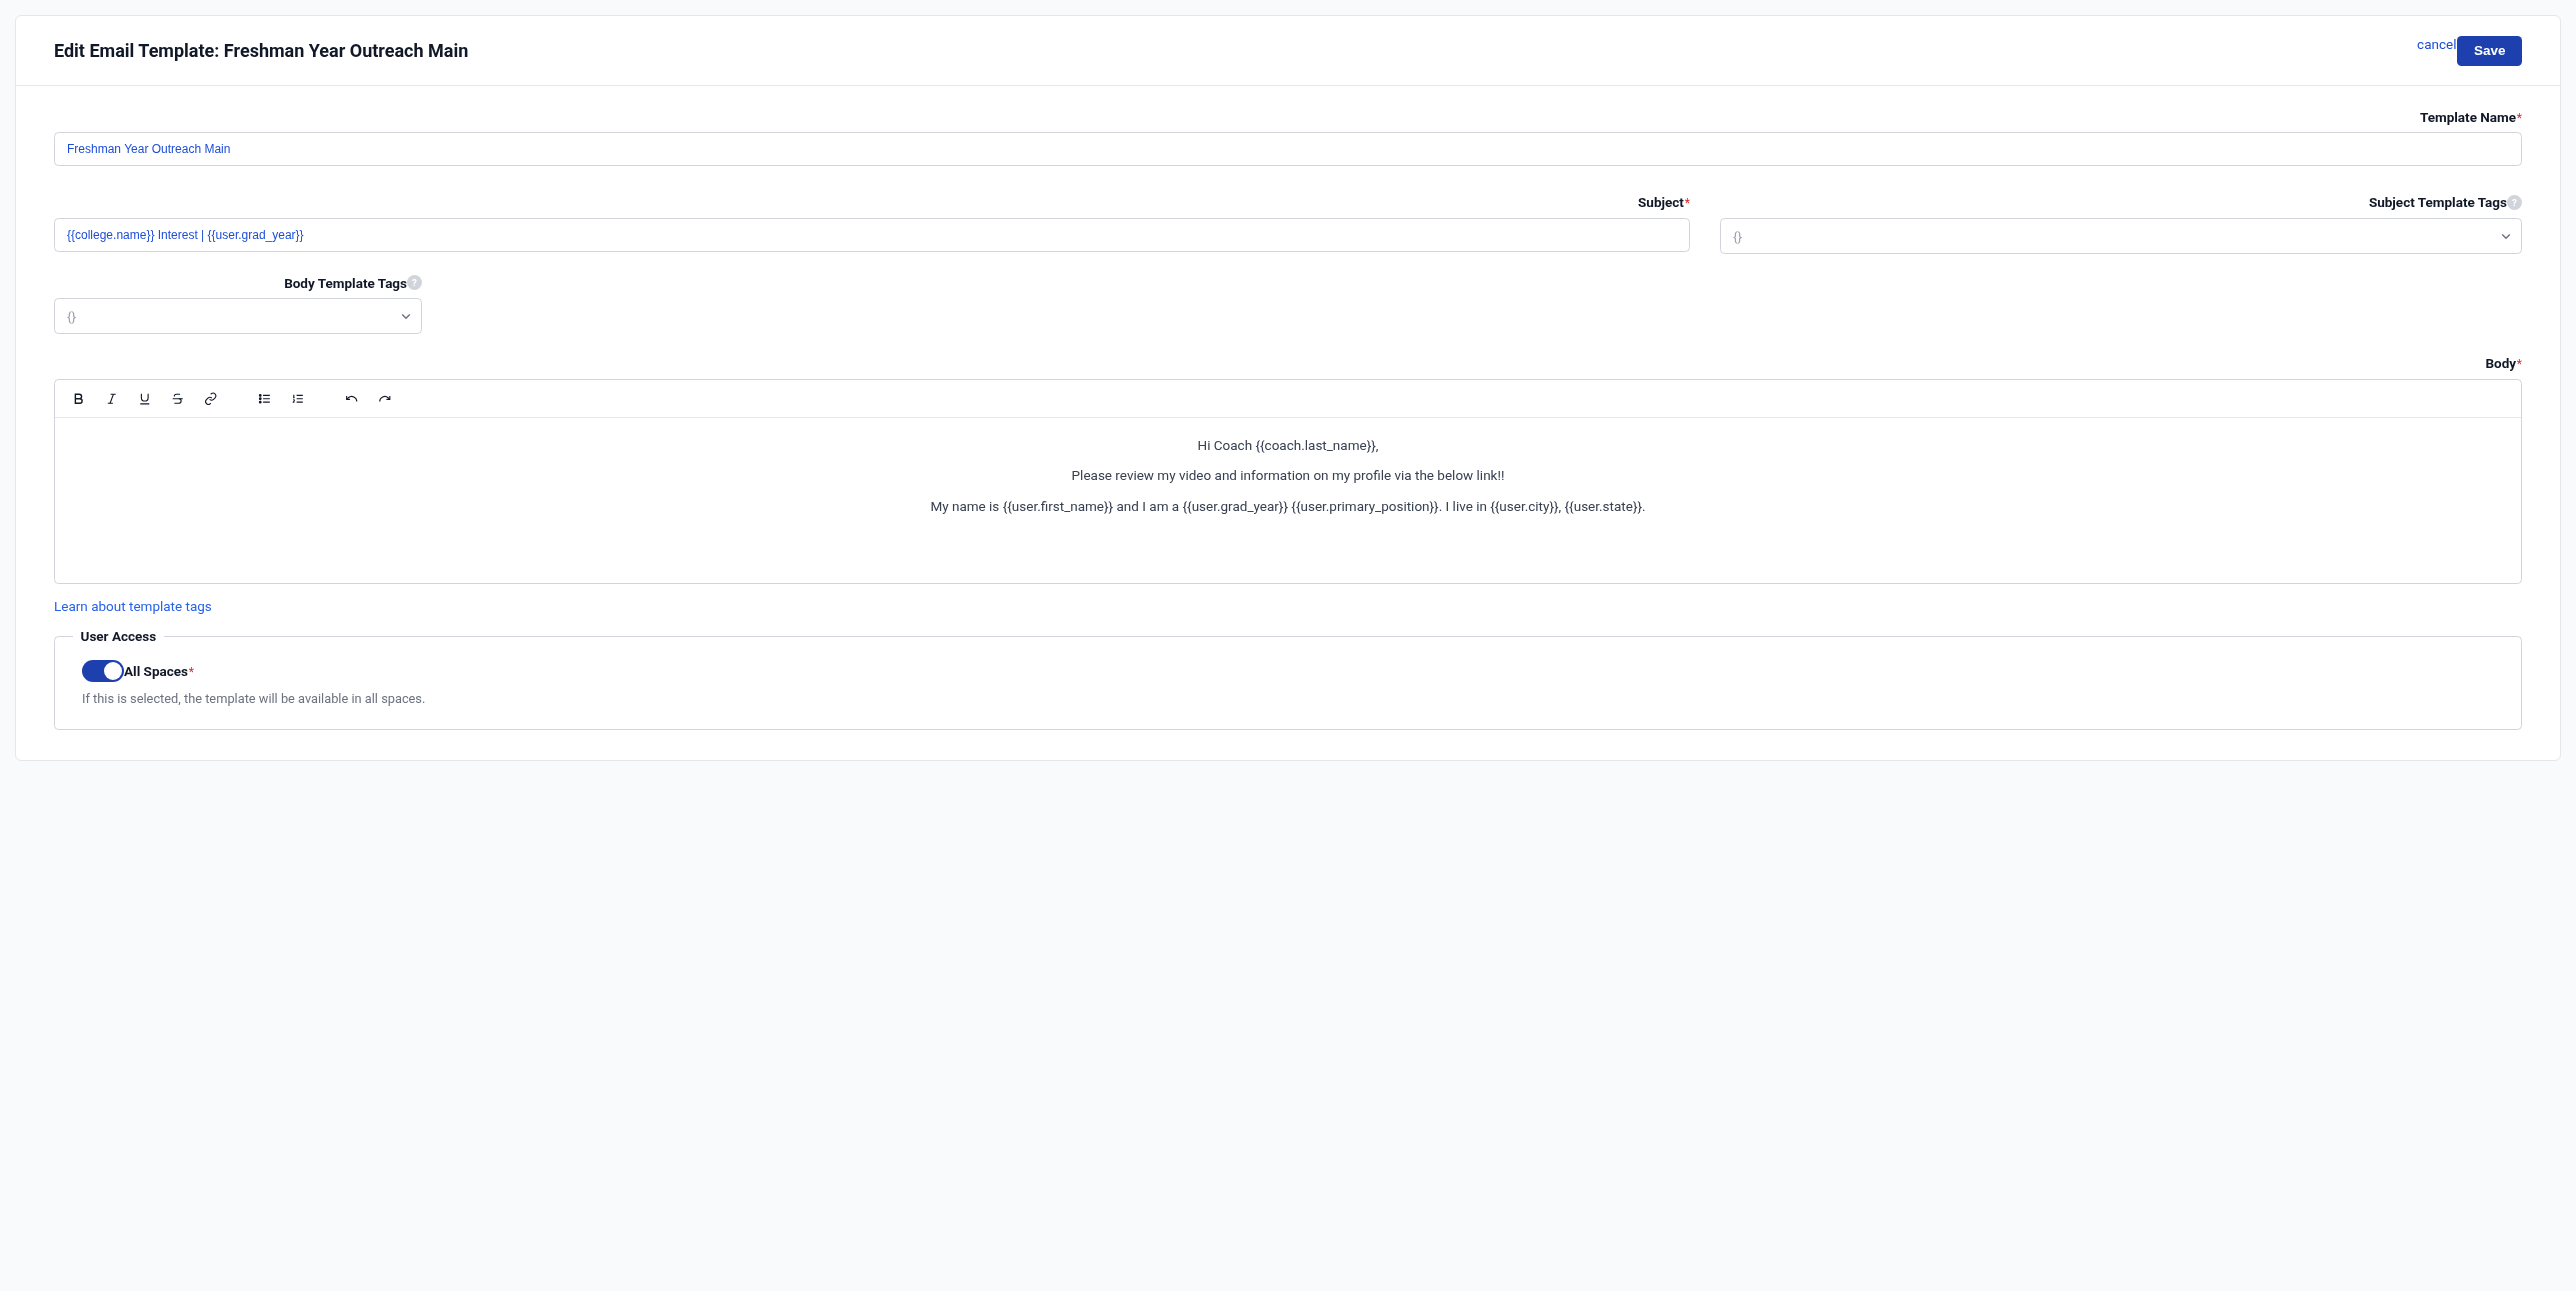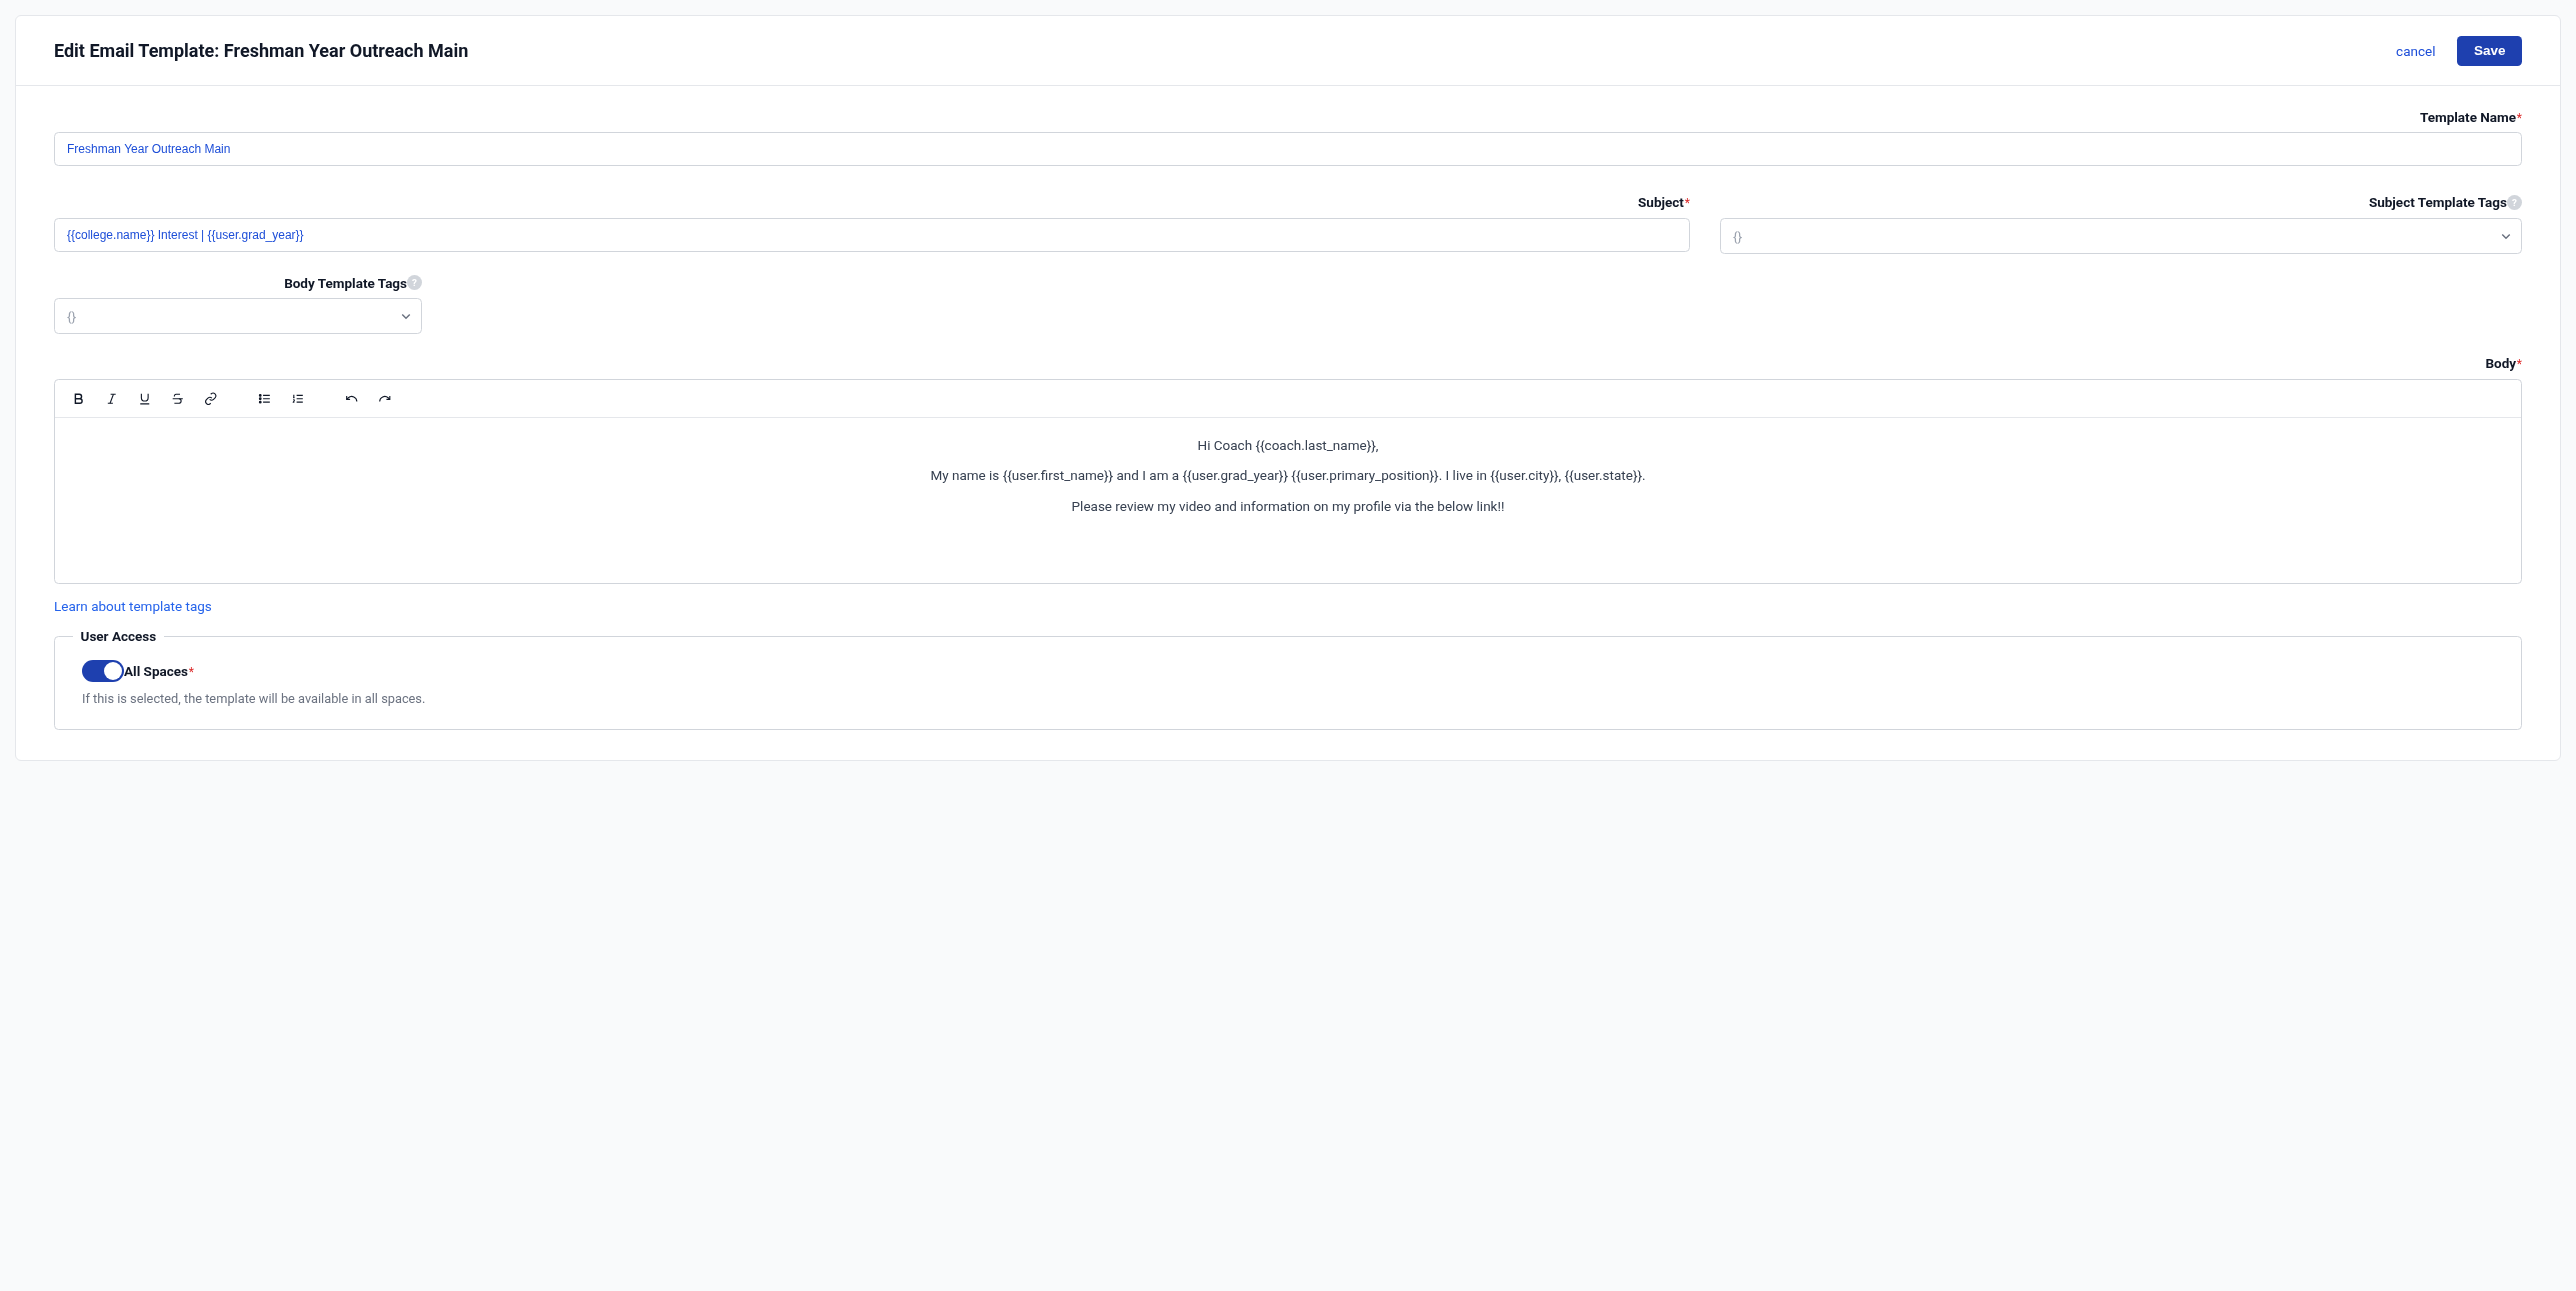--- a/index.html
+++ b/index.html
@@ -26,22 +26,21 @@
       padding: 19.5px 38px;
       border-bottom: 0.8px solid #e5e7eb;
     }
     .card-title {
       font-size: 18px;
       font-weight: 700;
       color: #111827;
     }
     .header-actions {
       display: flex;
-      align-items: center;
-      gap: 22px;
+      gap: 1px;
     }
     .link-cancel {
       color: #1d4ed8;
       font-size: 13.5px;
       cursor: pointer;
       text-decoration: none;
     }
     .btn-save {
       background: #1e40af;
       color: #fff;
@@ -356,22 +355,22 @@
           </span>
           <span class="tool-btn">
             <svg width="13.5" height="13.5" viewBox="0 0 24 24" fill="none" stroke="currentColor" stroke-width="2">
                 <path d="M21 7v6h-6"></path>
                 <path d="M3 17a9 9 0 0 1 15-6.7L21 13"></path>
               </svg>
           </span>
         </div>
         <div class="editor-content" contenteditable="true" style="">
           <p>Hi Coach {{coach.last_name}},</p>
+          <p>Please review my video and information on my profile via the below link!!</p>
           <p>My name is {{user.first_name}} and I am a  {{user.grad_year}} {{user.primary_position}}. I live in {{user.city}}, {{user.state}}.</p>
-          <p>Please review my video and information on my profile via the below link!!</p>
         </div>
       </div>
 
       <a class="learn-link">Learn about template tags</a>
     </div>
 
     <div class="fieldset">
       <div class="fieldset-legend">User Access</div>
       <div class="toggle-row">
         <div class="toggle">

